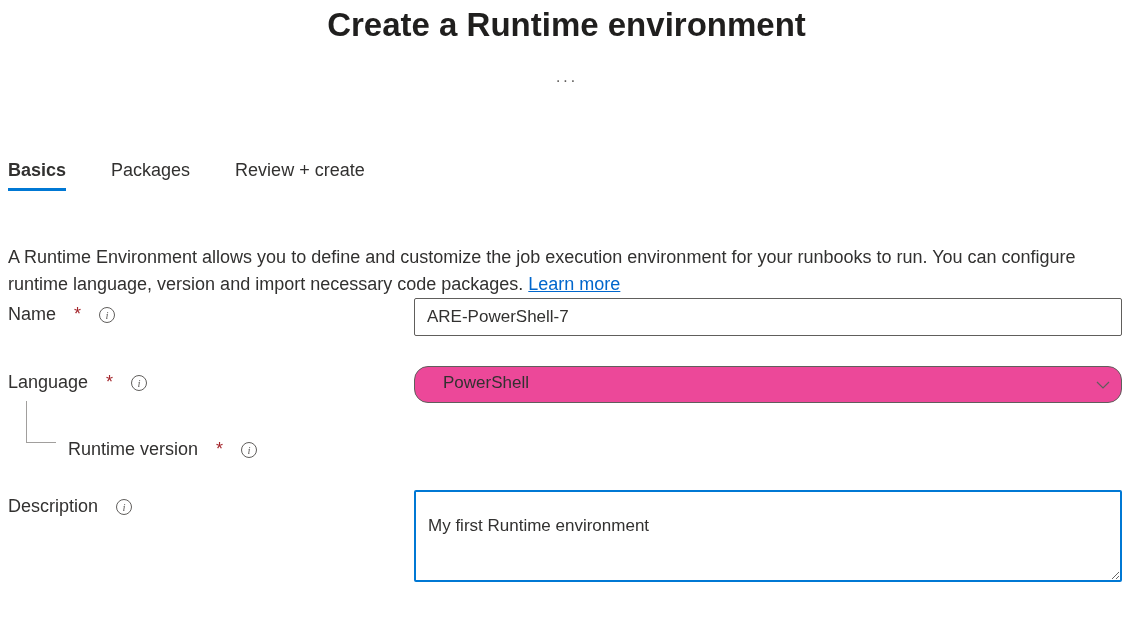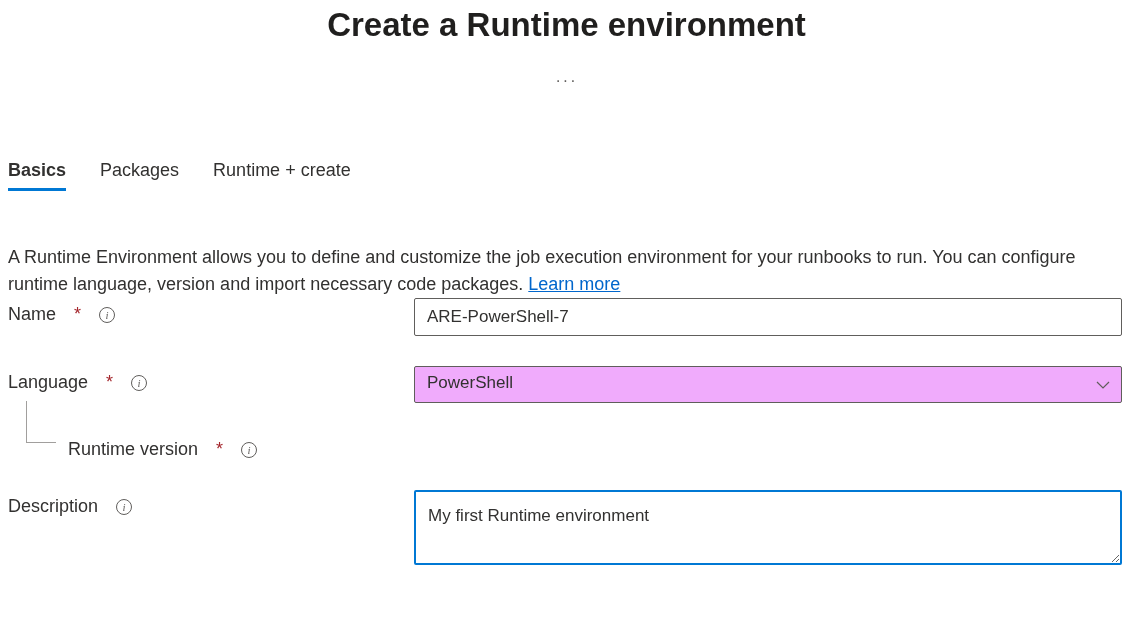--- a/index.html
+++ b/index.html
@@ -24,21 +24,21 @@
     }
     .ellipsis {
       color: #605e5c;
       font-size: 16px;
       letter-spacing: 2px;
       cursor: pointer;
       padding-top: 8px;
     }
     .tabs {
       display: flex;
-      gap: 34px;
+      gap: 45px;
       border-bottom: none;
       margin-bottom: 55px;
     }
     .tab {
       font-size: 18px;
       color: #323130;
       cursor: pointer;
       padding-bottom: 8px;
       position: relative;
     }
@@ -124,62 +124,62 @@
       color: #323130;
       background: #fff;
     }
     .select-wrapper {
       position: relative;
       width: 100%;
     }
     .select-input {
       width: 100%;
       height: 37px;
-      padding: 6px 36px 6px 12px;
+      padding: 6px 36px 6px 28px;
       font-size: 17px;
       border: 1px solid #605e5c;
-      border-radius: 2px;
+      border-radius: 14px;
       font-family: inherit;
       color: #323130;
-      background: #f0abfc;
+      background: #ec4899;
       appearance: none;
       cursor: pointer;
     }
     .chevron {
       position: absolute;
       right: 12px;
       top: 50%;
       transform: translateY(-50%);
       pointer-events: none;
     }
     .textarea-input {
       width: 100%;
       min-height: 75px;
-      padding: 14px 12px;
+      padding: 24px 12px;
       font-size: 17px;
       border: 2px solid #0078d4;
       border-radius: 2px;
       font-family: inherit;
       color: #323130;
       background: #fff;
       resize: vertical;
     }
   </style>
 </head>
 <body>
 
 <div class="header">
   <h1 class="page-title">Create a Runtime environment</h1>
   <span class="ellipsis">···</span>
 </div>
 
 <div class="tabs">
   <div class="tab active">Basics</div>
   <div class="tab">Packages</div>
-  <div class="tab">Runtime + create</div>
+  <div class="tab">Review + create</div>
 </div>
 
 <p class="description">
   <span>A Runtime Environment allows you to define and customize the job execution environment for your runbooks to run. You can configure runtime language, version and import necessary code packages. </span><a class="learn-more">Learn more</a>
 </p>
 
 <div class="form-row">
   <div class="form-label-col">
     <span>Name</span>
     <span class="required">*</span>

